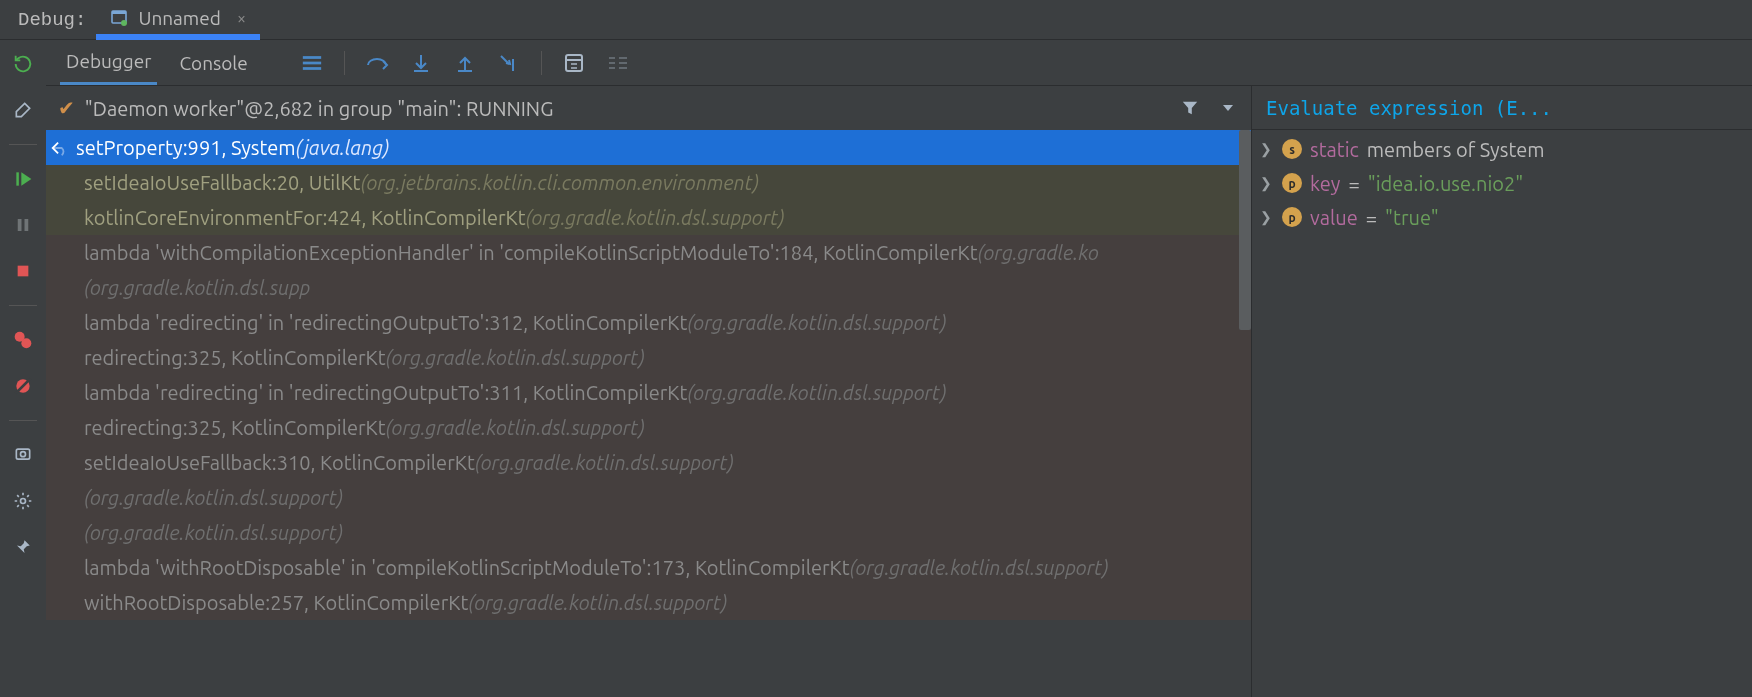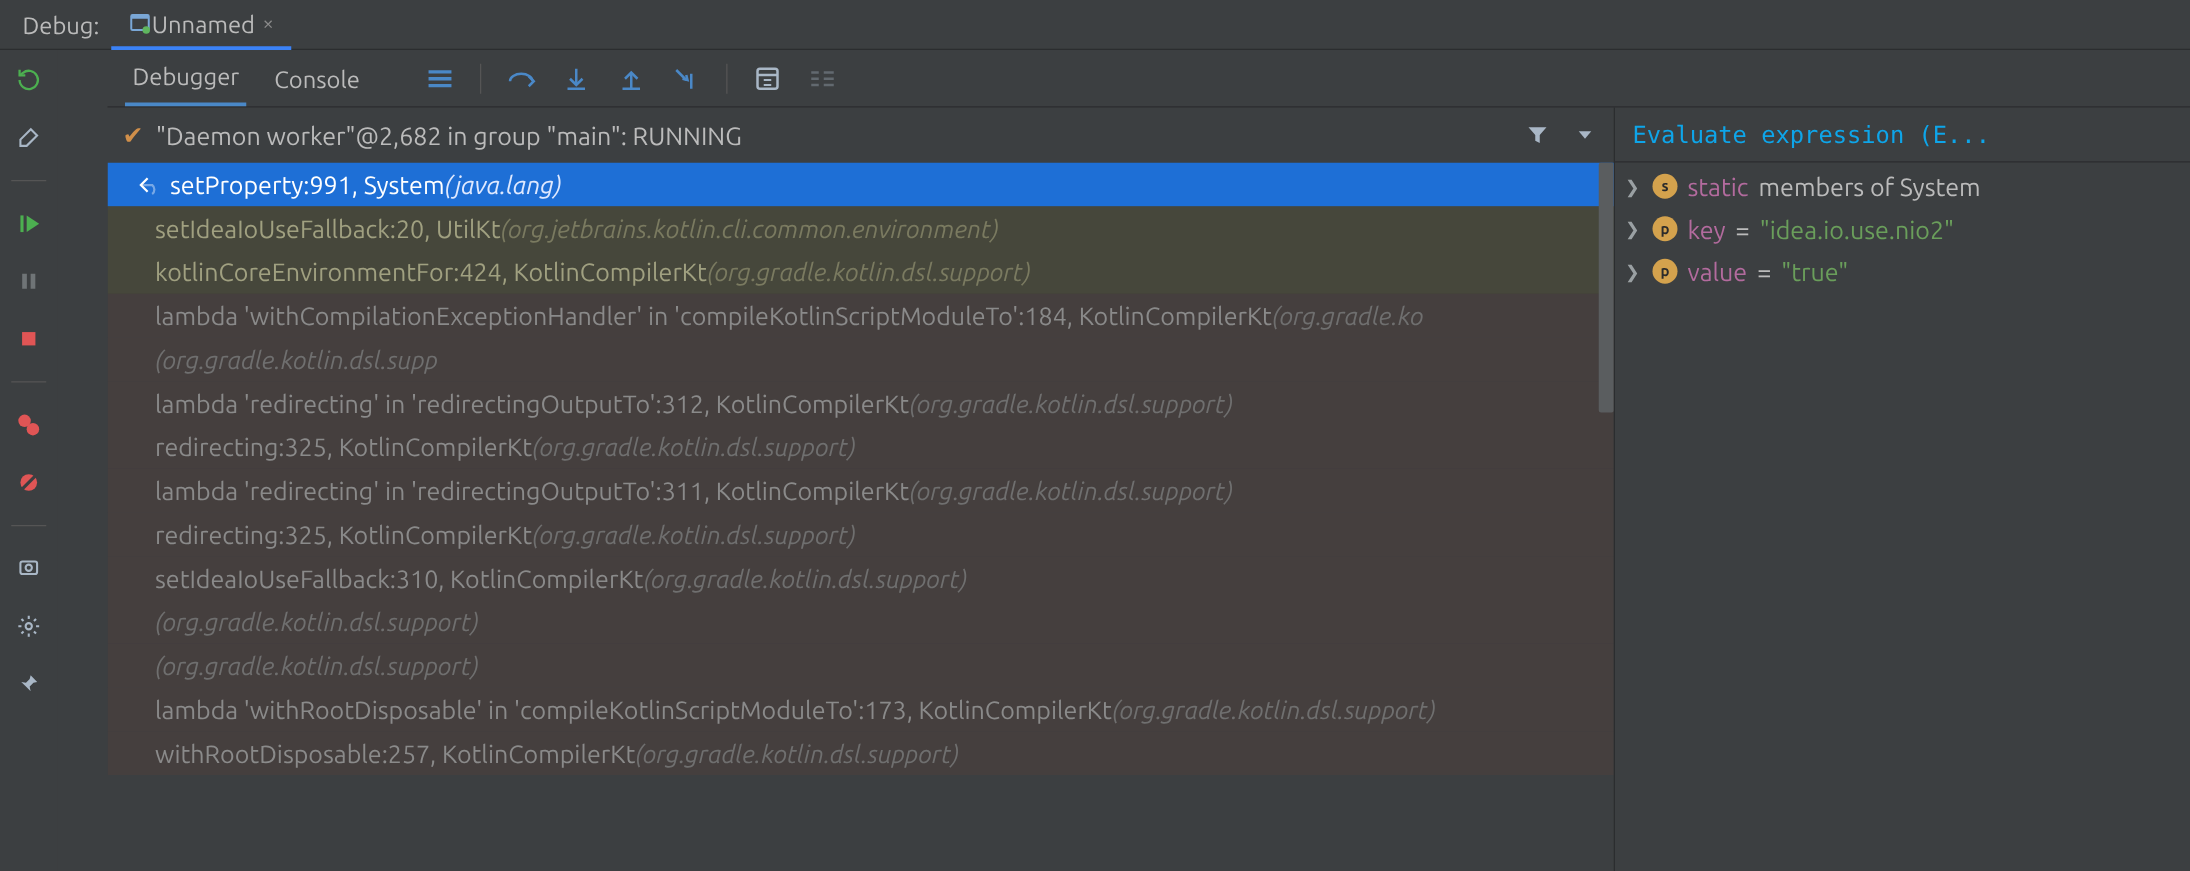--- a/index.html
+++ b/index.html
@@ -15,32 +15,32 @@
 
   
   .titlebar {
     height: 40px;
     display: flex;
     align-items: center;
     background: #3c3f41;
     border-bottom: 1px solid #2b2d2f;
     font-size: 19px;
   }
-  .titlebar .label { padding: 0 10px 0 18px; color: #bbbbbb; }
+  .titlebar .label { padding: 0 10px 0 18px; color: #bbbbbb; font-family: Liberation Mono, monospace; }
   .config-tab {
     display: flex; align-items: center;
     height: 100%; padding: 0 14px;
-    border-bottom: 3px solid #3b82f6;
+    border-bottom: 6px solid #3b82f6;
     position: relative; top: 1px;
-    gap: 0;
+    gap: 10px;
   }
   .config-tab .icon { width: 18px; height: 18px; position: relative; }
   .config-tab .close { color: #8a8a8a; font-size: 16px; margin-left: 6px; }
 
-  .body { display: flex; flex: 1; min-height: 0; gap: 40px; }
+  .body { display: flex; flex: 1; min-height: 0; }
 
   
   .vstrip {
     width: 46px;
     background: #3c3f41;
     display: flex; flex-direction: column; align-items: center;
     padding-top: 10px; gap: 18px;
   }
   .vbtn {
     width: 28px; height: 28px;
@@ -94,21 +94,21 @@
   .frame-list { flex: 1; overflow-y: hidden; overflow-x: hidden; font-size: 20px; position: relative; }
   .frame {
     height: 35px;
     display: flex; align-items: center;
     padding-left: 38px;
     white-space: nowrap;
   }
   .frame.sel {
     background: #1e6fd6;
     color: #ffffff;
-    padding-left: 24px;
+    padding-left: 4px;
   }
   .frame.sel .pkgname { color: #dfe9ff; font-style: italic; }
   .frame.lib { background: rgba(93,66,58,0.28); color: #8a8a8a; }
   .frame.lib2 { background: rgba(88,85,50,0.35); color: #8a8a8a; }
   .frame .back-icon { width: 20px; display:inline-block; margin-right: 6px; color:#fff; }
   .frame .callname { color: inherit; }
   .frame .pkgname { font-style: italic; color: #6f6f6f; }
   .frame.lib2 .callname { color: #a0a080; }
   .frame.lib2 .pkgname { color: #7a7a60; }
 

